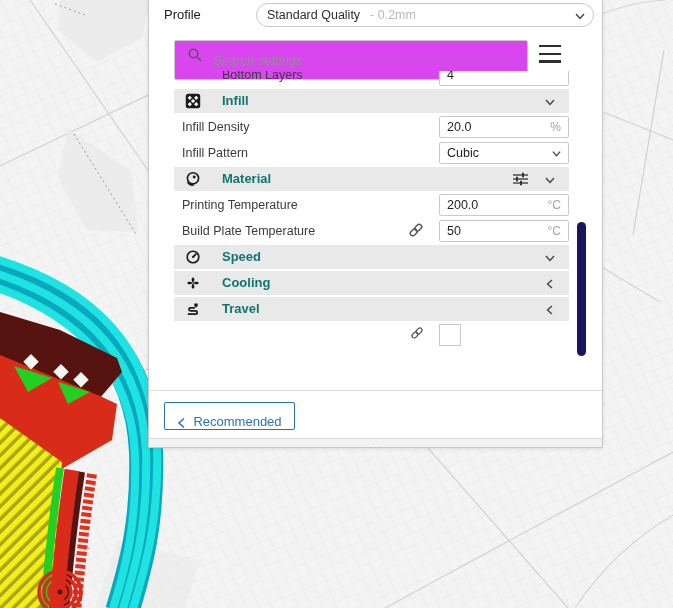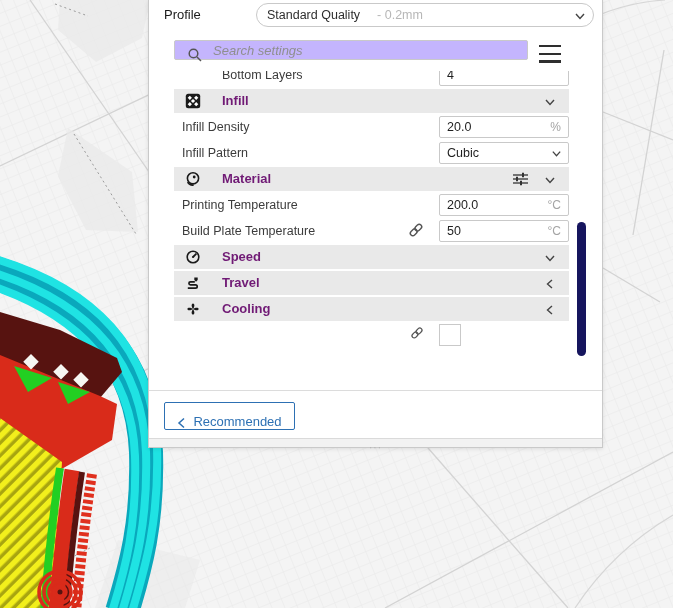--- a/index.html
+++ b/index.html
@@ -19,26 +19,26 @@
     font-size:13px;color:#1a1a1a;
   }
   .profile-row{position:absolute;left:0;top:3px;right:0;height:24px;text-align:center;}
   .profile-label{position:absolute;left:15px;top:4px;font-size:13px;color:#1a1a1a;}
   .profile-dd{
     position:absolute;left:107px;top:0;width:338px;height:24px;
     border:1px solid #c9c9c9;border-radius:12px;background:#fff;box-sizing:border-box;
     display:flex;align-items:center;padding-left:10px;cursor:pointer;
   }
   .profile-dd .val{font-size:12.5px;color:#2e2e2e;}
-  .profile-dd .suffix{font-size:12.5px;color:#b7b7b7;margin-left:17px;}
+  .profile-dd .suffix{font-size:12.5px;color:#b7b7b7;margin-left:10px;}
   .profile-dd .chev{position:absolute;right:7px;top:6px;}
 
   .search-box{
-    position:absolute;left:25px;top:40px;width:354px;height:20px;
-    border:1px solid #c9c9c9;border-radius:2px;background:#c4b5fd;box-sizing:border-box;
+    position:absolute;left:25px;top:40px;width:354px;height:40px;
+    border:1px solid #c9c9c9;border-radius:2px;background:#d946ef;box-sizing:border-box;
   }
   .search-box svg.mag{position:absolute;left:12px;top:6px;}
   .search-box input{
     position:absolute;left:36px;top:1px;right:4px;bottom:1px;border:none;outline:none;
     font-family:"Liberation Sans",sans-serif;font-size:13px;color:#333;background:transparent;width:310px;
   }
   .search-box input::placeholder{color:#8f8f8f;font-style:italic;}
   .hamburger{position:absolute;left:390px;top:45px;width:24px;height:20px;cursor:pointer;}
   .hamburger div{width:22px;height:2.4px;background:#2e2e2e;margin:0 0 5.2px 0;}
 
@@ -54,21 +54,21 @@
     position:absolute;right:0;top:1px;width:130px;height:22px;box-sizing:border-box;
     border:1px solid #c9c9c9;border-radius:2px;background:#fff;
   }
   .ibox .v{position:absolute;left:7px;top:0;line-height:20px;font-size:12.5px;color:#1f1f1f;}
   .ibox .unit{position:absolute;right:7px;top:0;line-height:20px;font-size:12px;color:#a4a4a4;}
   .ibox .dchev{position:absolute;right:6px;top:5px;}
   .shead{
     position:relative;height:24px;margin-bottom:2px;background:#e9e9e9;cursor:pointer;
   }
   .shead .sicon{position:absolute;left:11px;top:4px;}
-  .shead .slbl{position:absolute;left:48px;top:0;line-height:24px;font-weight:bold;font-size:13px;color:#701a75;}
+  .shead .slbl{position:absolute;left:48px;top:0;line-height:24px;font-weight:bold;font-size:13px;color:#0f766e;}
   .shead .hchev{position:absolute;right:13px;top:7px;}
   .shead .tune{position:absolute;right:40px;top:4px;}
   .linkicon{position:absolute;right:145px;top:3px;}
   .partial-cb{
     position:absolute;right:108px;top:1px;width:22px;height:22px;box-sizing:border-box;
     border:1px solid #c9c9c9;background:#fff;
   }
   .scrollbar{
     position:absolute;left:428px;top:222px;width:9px;height:134px;border-radius:5px;
   }
@@ -307,51 +307,51 @@
           <svg width="12" height="12" viewBox="0 0 12 12">
               <polyline points="2,4 6,8.5 10,4" fill="none" stroke="#444" stroke-width="1.4"></polyline>
             </svg>
         </span>
       </div>
 
 
       <div class="shead">
         <span class="sicon">
           <svg width="16" height="16" viewBox="0 0 16 16">
-            <path d="M2.8 13.2 H10.5 C12.8 13.2 12.8 9.9 10.5 9.9 H5.5 C3.4 9.9 3.4 6.8 5.5 6.8 H9.8" fill="none" stroke="#1a1a1a" stroke-width="1.7"></path>
-            <path d="M9.3 2.6 h3.4 v2.4 l-1.7 1.8 -1.7 -1.8 Z" fill="#1a1a1a"></path>
-          </svg>
-        </span>
-        <span class="slbl">Travel</span>
-        <span class="hchev">
-          <svg width="12" height="12" viewBox="0 0 12 12">
-              <polyline points="8,2 3.5,6 8,10" fill="none" stroke="#444" stroke-width="1.4"></polyline>
-            </svg>
-        </span>
-      </div>
-
-      <div class="shead">
-        <span class="sicon">
-          <svg width="16" height="16" viewBox="0 0 16 16">
             <g fill="#1a1a1a">
               <path d="M8 8 C6.2 5.6 6.2 2.4 8 2.4 C9.8 2.4 9.8 5.6 8 8 Z"></path>
               <path d="M8 8 C6.2 5.6 6.2 2.4 8 2.4 C9.8 2.4 9.8 5.6 8 8 Z" transform="rotate(90 8 8)"></path>
               <path d="M8 8 C6.2 5.6 6.2 2.4 8 2.4 C9.8 2.4 9.8 5.6 8 8 Z" transform="rotate(180 8 8)"></path>
               <path d="M8 8 C6.2 5.6 6.2 2.4 8 2.4 C9.8 2.4 9.8 5.6 8 8 Z" transform="rotate(270 8 8)"></path>
             </g>
           </svg>
         </span>
         <span class="slbl">Cooling</span>
         <span class="hchev">
           <svg width="12" height="12" viewBox="0 0 12 12">
               <polyline points="8,2 3.5,6 8,10" fill="none" stroke="#444" stroke-width="1.4"></polyline>
             </svg>
         </span>
       </div>
 
+      <div class="shead">
+        <span class="sicon">
+          <svg width="16" height="16" viewBox="0 0 16 16">
+            <path d="M2.8 13.2 H10.5 C12.8 13.2 12.8 9.9 10.5 9.9 H5.5 C3.4 9.9 3.4 6.8 5.5 6.8 H9.8" fill="none" stroke="#1a1a1a" stroke-width="1.7"></path>
+            <path d="M9.3 2.6 h3.4 v2.4 l-1.7 1.8 -1.7 -1.8 Z" fill="#1a1a1a"></path>
+          </svg>
+        </span>
+        <span class="slbl">Travel</span>
+        <span class="hchev">
+          <svg width="12" height="12" viewBox="0 0 12 12">
+              <polyline points="8,2 3.5,6 8,10" fill="none" stroke="#444" stroke-width="1.4"></polyline>
+            </svg>
+        </span>
+      </div>
+
 
       <div class="srow">
         <span class="linkicon">
           <svg width="14" height="14" viewBox="0 0 16 16">
             <g transform="rotate(-45 8 8)" fill="none" stroke="#555" stroke-width="1.4">
               <rect x="1" y="5.5" width="7.5" height="5" rx="2.5"></rect>
               <rect x="7.5" y="5.5" width="7.5" height="5" rx="2.5"></rect>
             </g>
           </svg>
         </span>

